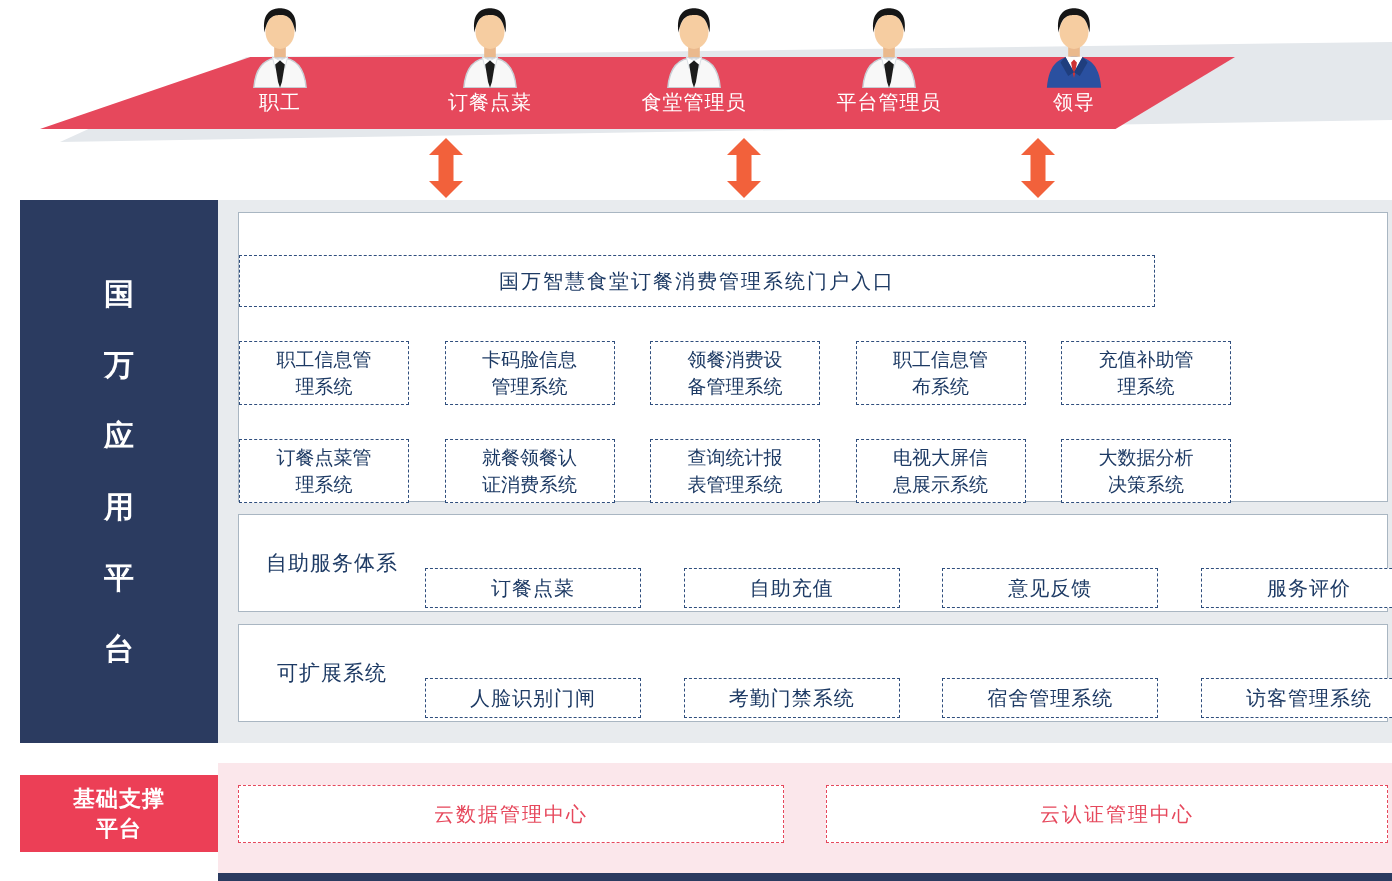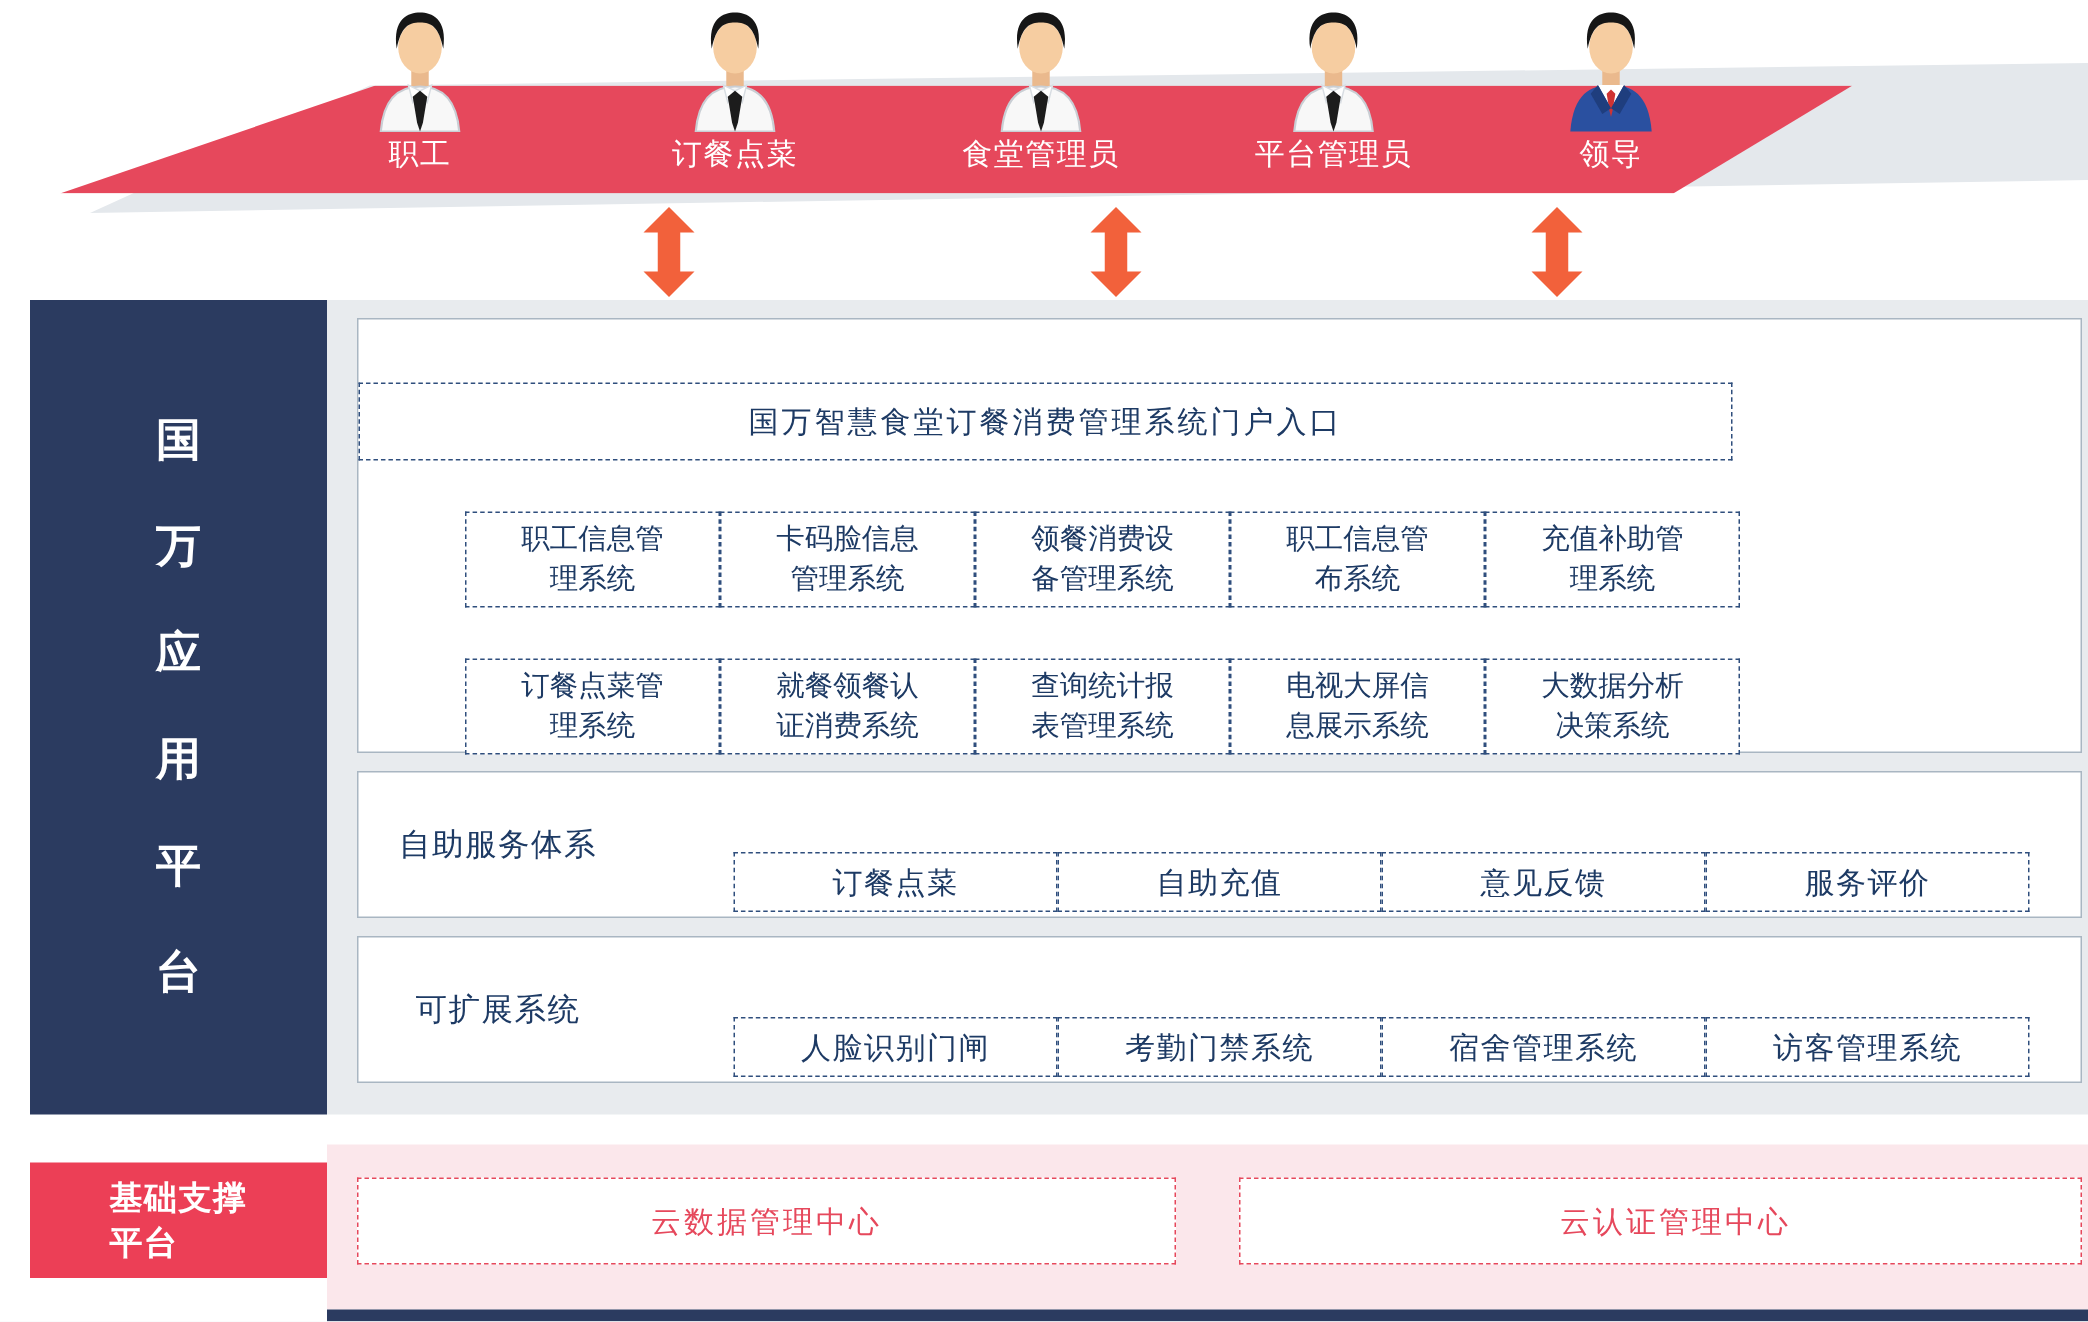--- a/index.html
+++ b/index.html
@@ -54,41 +54,41 @@
 
   .dashed-box {
     border:1px dashed #2f4e7d; background:#fff; color:var(--box-text,#1d3a64);
     display:flex; align-items:center; justify-content:center;
     text-align:center; white-space:pre-line;
   }
   .portal-box {
     position:absolute; left:0; top:18px; width:916px; height:52px;
     font-size:20px; letter-spacing:2px;
   }
-  .box-row { position:absolute; left:0; width:992px; display:flex; justify-content:center; }
+  .box-row { position:absolute; left:0; width:992px; display:flex; justify-content:space-between; }
   .row-1 { top:104px; }
   .row-2 { top:202px; }
   .row-mid { top:29px; }
   .sys-box  { width:170px; height:64px; font-size:19px; line-height:27px; }
   .wide-box { width:216px; height:40px; font-size:20px; letter-spacing:1px; }
 
   
   .foundation-strip { position:absolute; left:218px; top:763px; width:1174px; height:110px; background:var(--pink-bg,#fbe7eb); }
   .cloud-box {
     position:absolute; top:22px; height:58px; background:#fff;
     border:1px dashed var(--banner-red,#e6485c); color:var(--banner-red,#e6485c);
     display:flex; align-items:center; justify-content:center; font-size:20px; letter-spacing:2px;
   }
   .cloud-1 { left:20px;  width:546px; }
   .cloud-2 { left:608px; width:562px;padding-left:20px; }
   .foundation-label {
     position:absolute; left:20px; top:775px; width:198px; height:77px;
     background:var(--foundation-red,#ec3f56); color:#fff;
     display:flex; align-items:center; justify-content:center;
-    font-size:22px; font-weight:bold; line-height:30px; text-align:left; white-space:pre-line; letter-spacing:1px;
+    font-size:22px; font-weight:bold; line-height:30px; text-align:center; white-space:pre-line; letter-spacing:1px;
   }
   .bottom-bar { position:absolute; left:218px; top:873px; width:1174px; height:8px; background:var(--navy,#2b3b60); }
 </style>
 </head>
 <body>
 
 <div class="page">
 
   <div class="ribbon gray"></div>
   <div class="ribbon red"></div>

